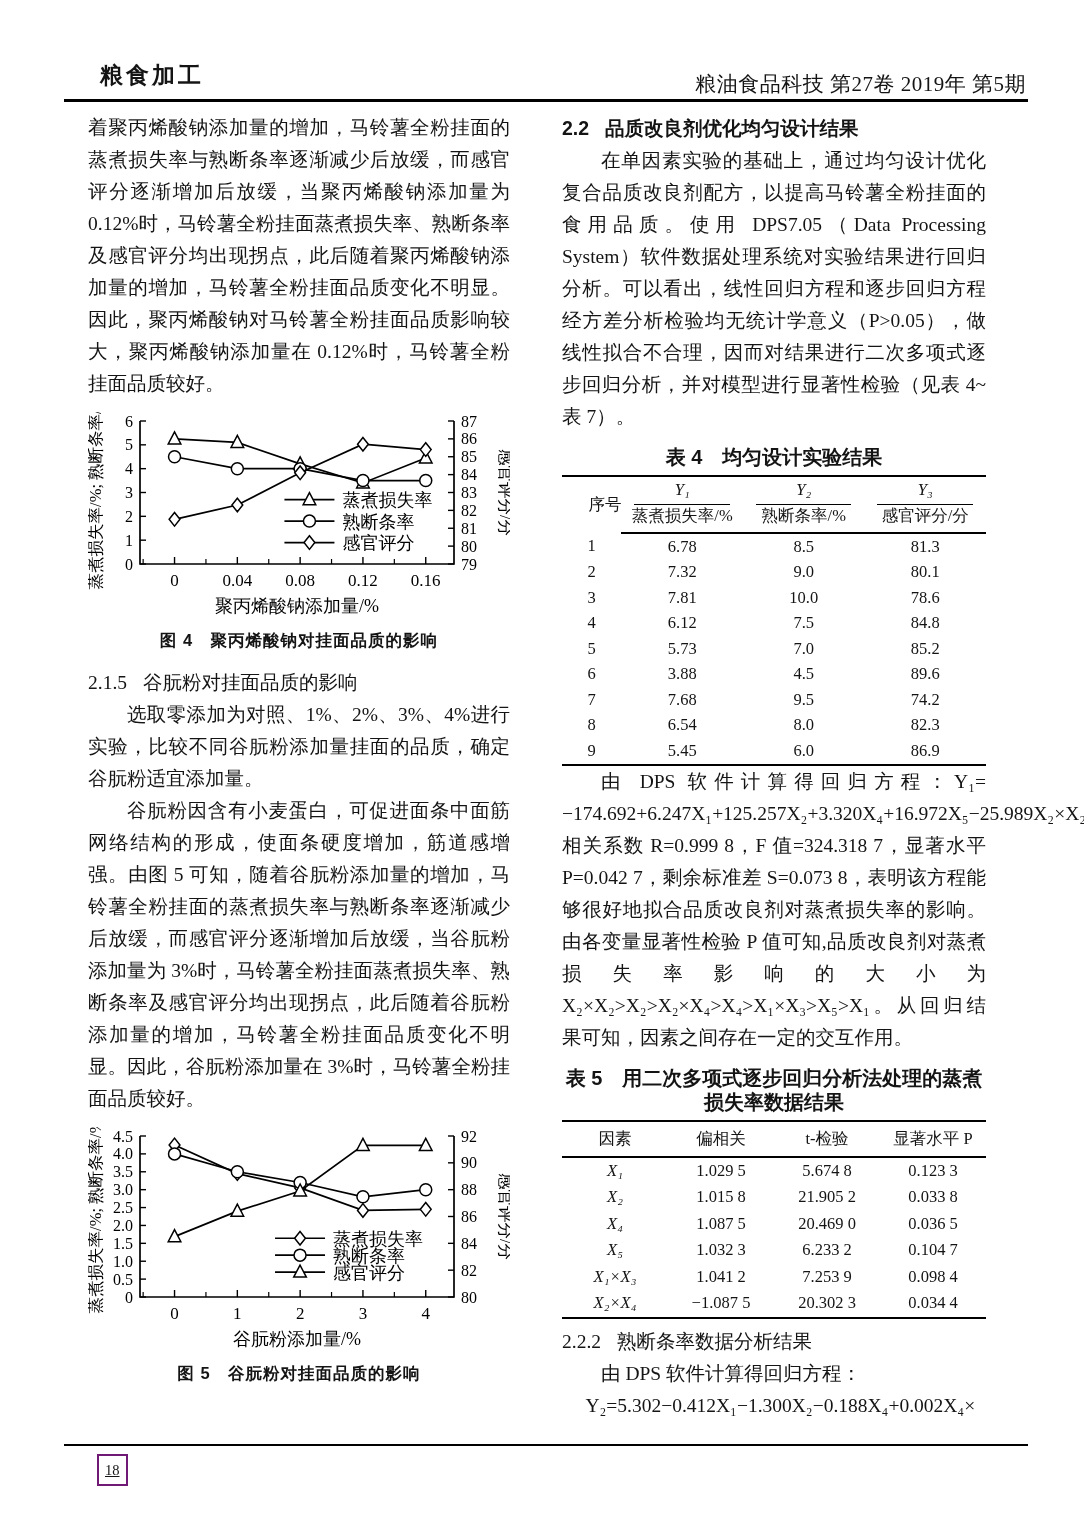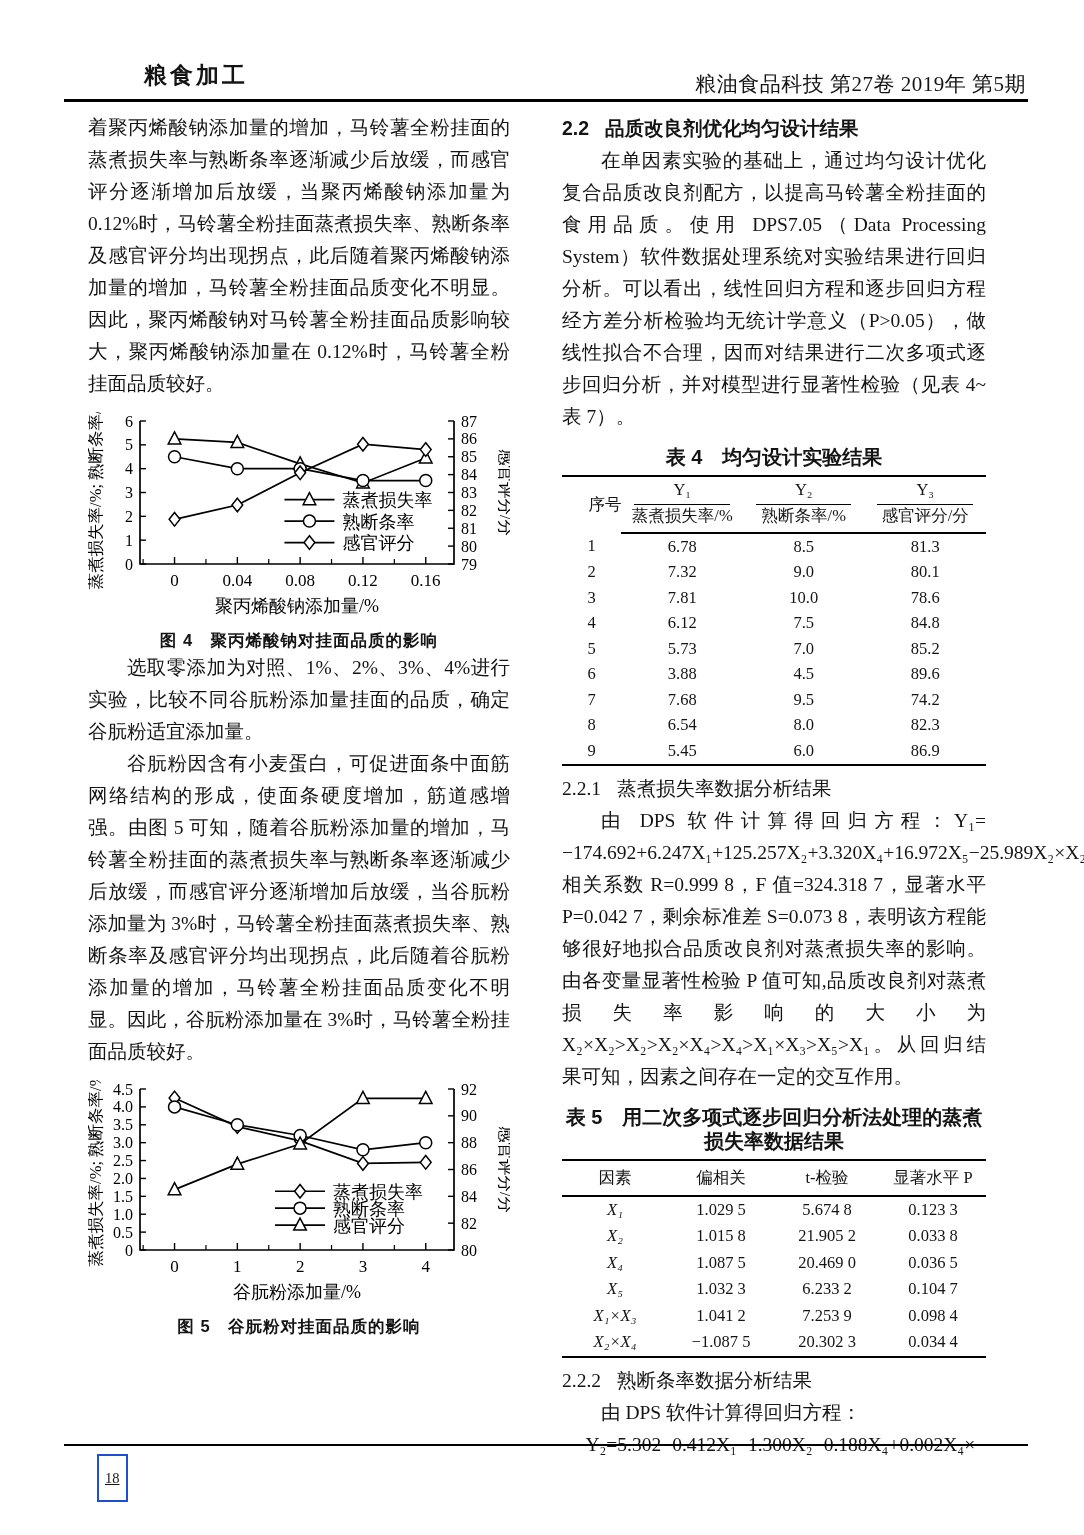--- a/index.html
+++ b/index.html
@@ -1,20 +1,20 @@
 <!DOCTYPE html>
 <html><head>
 <meta charset="utf-8">
 <style>
   html,body{margin:0;padding:0;background:#e8e8e8;}
   .page{position:relative;width:1084px;height:1535px;background:#ffffff;margin:0 auto;
         font-family:"Liberation Serif",serif;color:#141414;overflow:hidden;}
   
   .hdr-left{position:absolute;left:100px;top:60px;font-family:"Liberation Sans",sans-serif;
-            font-weight:bold;font-size:23px;letter-spacing:3px;margin-left:44px;}
+            font-weight:bold;font-size:23px;letter-spacing:3px;}
   .hdr-right{position:absolute;right:58px;top:70px;font-size:21px;letter-spacing:.5px;}
   .hdr-rule{position:absolute;left:64px;right:56px;top:99px;height:2.5px;background:#000;}
   
   .col{position:absolute;top:112px;}
   .col-left{left:88px;width:422px;}
   .col-right{left:562px;width:424px;}
   p.body{font-size:19.5px;line-height:32px;text-align:justify;margin:0;}
   p.ind{text-indent:2em;}
   .h2{font-family:"Liberation Sans",sans-serif;font-weight:bold;font-size:19.5px;line-height:33px;margin:0;}
   .h3{font-size:19.5px;line-height:33px;margin:0;font-weight:normal;}
@@ -28,28 +28,28 @@
   
   .tbl-title{font-family:"Liberation Sans",sans-serif;font-weight:bold;font-size:20px;
              text-align:center;margin:12px 0 0;line-height:24px;}
   table{width:100%;border-collapse:collapse;font-size:16.5px;margin-top:6px;}
   .tbl{border-top:2.5px solid #000;border-bottom:2.5px solid #000;}
   .tbl th,.tbl td{font-weight:normal;text-align:center;padding:0;vertical-align:middle;}
   .tbl4 thead tr:last-child th{border-bottom:2.5px solid #000;padding-bottom:5px;}
   .tbl4 th.grp span{display:block;border-bottom:1.8px solid #000;margin:0 13px;padding:3px 0 4px;}
   .tbl4 td{height:25.5px;}
   .tbl4 th.rowhdr{font-size:16.5px;text-align:right;}
-  .ital{text-align:center;}
+  .ital{font-style:italic;text-align:center;}
   .tbl5 thead th{border-bottom:2.5px solid #000;height:34px;}
   .tbl5 td{height:26.5px;}
   .tbl5 td:first-child{font-style:italic;}
   
   .ftr-rule{position:absolute;left:64px;right:56px;top:1444px;height:2px;background:#000;}
-  .page-num{position:absolute;left:97px;top:1454px;border:2px solid #1d4ed8;
-            font-size:14.5px;padding:12px 6px;line-height:20px;text-decoration:underline;}
+  .page-num{position:absolute;left:97px;top:1454px;border:2px solid #701a75;
+            font-size:14.5px;padding:4px 6px;line-height:20px;text-decoration:underline;}
 </style>
 </head>
 <body>
 
 <div class="page">
 
   <div class="hdr-left">粮食加工</div>
   <div class="hdr-right">粮油食品科技 第27卷 2019年 第5期</div>
   <div class="hdr-rule"></div>
 
@@ -147,20 +147,23 @@
             <g>
               <line x1="196.44" y1="130.55" x2="246.44" y2="130.55" stroke="#000" stroke-width="1.7"></line>
               <polygon points="221.44,123.75000000000001 226.84,130.55 221.44,137.35000000000002 216.04,130.55" fill="#fff" stroke="#000" stroke-width="1.5"></polygon>
               <text x="254.44" y="137.05" font-size="18">感官评分</text>
             </g>
           </g>
         </svg>
       <div class="fig-caption">图 4　聚丙烯酸钠对挂面品质的影响</div>
     </div>
 
+    <h3 class="h3 mt14">
+      <span class="num">2.1.5</span><span>谷朊粉对挂面品质的影响</span>
+    </h3>
     <p class="body ind">选取零添加为对照、1%、2%、3%、4%进行实验，比较不同谷朊粉添加量挂面的品质，确定谷朊粉适宜添加量。</p>
     <p class="body ind">谷朊粉因含有小麦蛋白，可促进面条中面筋网络结构的形成，使面条硬度增加，筋道感增强。由图 5 可知，随着谷朊粉添加量的增加，马铃薯全粉挂面的蒸煮损失率与熟断条率逐渐减少后放缓，而感官评分逐渐增加后放缓，当谷朊粉添加量为 3%时，马铃薯全粉挂面蒸煮损失率、熟断条率及感官评分均出现拐点，此后随着谷朊粉添加量的增加，马铃薯全粉挂面品质变化不明显。因此，谷朊粉添加量在 3%时，马铃薯全粉挂面品质较好。</p>
 
     <div class="figure">
       <svg id="fig1" width="422" height="228">
           <g>
             <path d="M 52 9 L 52 170 L 366 170 L 366 9" fill="none" stroke="#000" stroke-width="1.7"></path>
             <line x1="52" y1="170" x2="58" y2="170" stroke="#000" stroke-width="1.4"></line>
             <text x="45" y="175.5" text-anchor="end" font-size="16">0</text>
             <line x1="52" y1="152.11111111111111" x2="58" y2="152.11111111111111" stroke="#000" stroke-width="1.4"></line>
@@ -336,23 +339,20 @@
           </tr>
           <tr>
             <td>9</td>
             <td>5.45</td>
             <td>6.0</td>
             <td>86.9</td>
           </tr>
         </tbody>
       </table>
 
-    <h3 class="h3 mt6">
-      <span class="num">2.2.1</span><span>蒸煮损失率数据分析结果</span>
-    </h3>
     <p class="body ind">由 DPS 软件计算得回归方程：Y₁= −174.692+6.247X₁+125.257X₂+3.320X₄+16.972X₅−25.989X₂×X₂+0.247X₁×X₃−1.489X₂×X₄。相关系数 R=0.999 8，F 值=324.318 7，显著水平 P=0.042 7，剩余标准差 S=0.073 8，表明该方程能够很好地拟合品质改良剂对蒸煮损失率的影响。由各变量显著性检验 P 值可知,品质改良剂对蒸煮损失率影响的大小为X₂×X₂&gt;X₂&gt;X₂×X₄&gt;X₄&gt;X₁×X₃&gt;X₅&gt;X₁。从回归结果可知，因素之间存在一定的交互作用。</p>
 
     <div class="tbl-title">表 5　用二次多项式逐步回归分析法处理的蒸煮损失率数据结果</div>
     <table class="tbl tbl5" id="table5">
         <thead>
           <tr>
             <th style="width:25%">因素</th>
             <th style="width:25%">偏相关</th>
             <th style="width:25%">t-检验</th>
             <th style="width:25%">显著水平 P</th>

